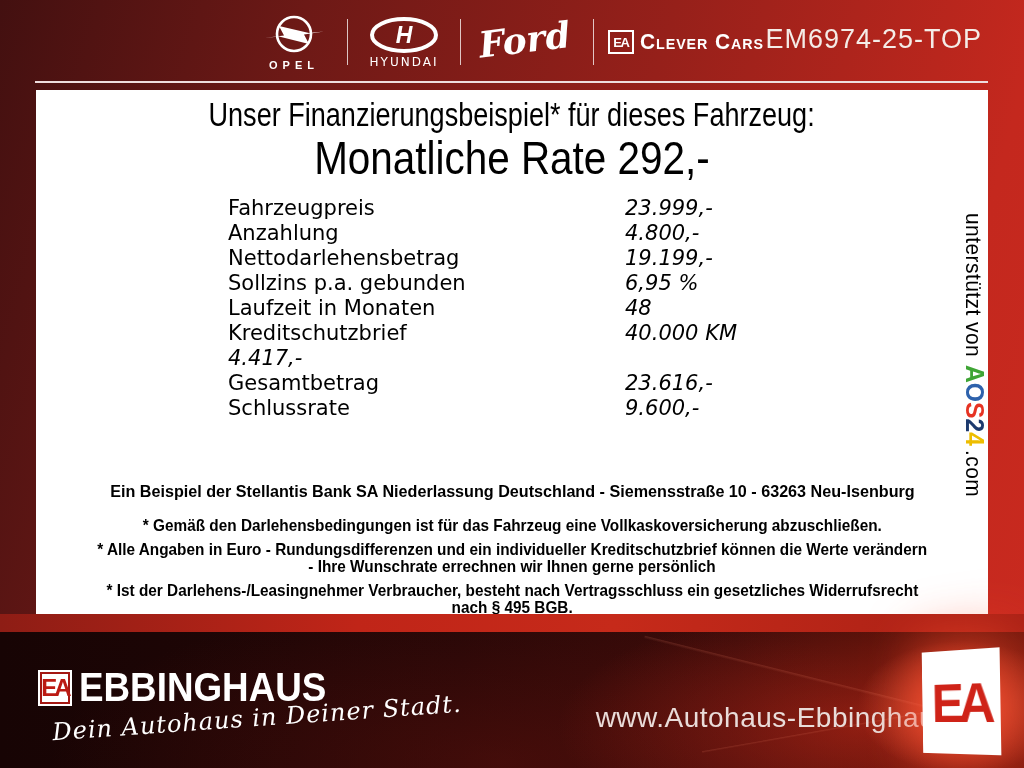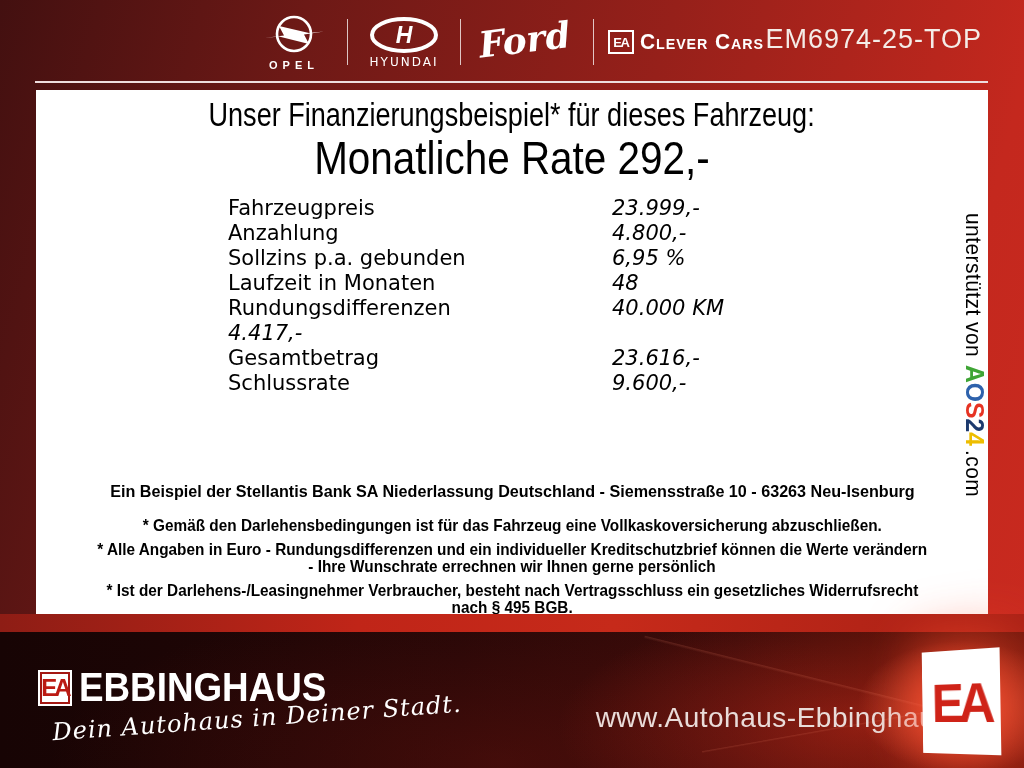--- a/index.html
+++ b/index.html
@@ -25,21 +25,21 @@
                 transform:scaleX(.95);transform-origin:left center;}
   .vehicle-code{position:absolute;right:42px;top:24px;color:#f4ece7;font-size:27px;letter-spacing:1px;}
 
   
   .panel{position:absolute;left:36px;top:90px;width:952px;height:633px;background:#fff;color:#000;}
   .f-title{position:absolute;left:0;top:6px;width:100%;text-align:center;font-size:33px;white-space:nowrap;}
   .f-title>span{display:inline-block;transform:scaleX(.82);}
   .f-sub{position:absolute;left:0;top:40px;width:100%;text-align:center;font-size:47px;white-space:nowrap;}
   .f-sub>span{display:inline-block;transform:scaleX(.86);}
   .f-table{position:absolute;left:192px;top:106px;font-family:"DejaVu Sans",sans-serif;font-size:21px;}
-  .f-row{display:flex;height:25px;line-height:25px;}
+  .f-row{display:flex;height:25px;line-height:25px;gap:13px;}
   .f-row .lab{width:384px;}
   .f-row .val{white-space:nowrap;font-style:italic;}
   .bank-note{position:absolute;left:0;top:392px;width:100%;text-align:center;font-weight:bold;font-size:17px;white-space:nowrap;}
   .bank-note>span{display:inline-block;transform:scaleX(.95);}
   .disc{position:absolute;left:0;top:427px;width:100%;text-align:center;font-weight:bold;font-size:16.5px;}
   .disc .dline{line-height:17px;white-space:nowrap;}
   .disc .dline>span{display:inline-block;transform:scaleX(.93);}
   .disc .pgap{margin-top:7px;}
 
   
@@ -137,29 +137,33 @@
     <div class="f-table">
       <div class="f-row">
         <span class="lab">Fahrzeugpreis</span>
         <span class="val">23.999,-</span>
       </div>
       <div class="f-row">
         <span class="lab">Anzahlung</span>
         <span class="val">4.800,-</span>
       </div>
       <div class="f-row">
+        <span class="lab">Nettodarlehensbetrag</span>
+        <span class="val">19.199,-</span>
+      </div>
+      <div class="f-row">
         <span class="lab">Sollzins p.a. gebunden</span>
         <span class="val">6,95 %</span>
       </div>
       <div class="f-row">
         <span class="lab">Laufzeit in Monaten</span>
         <span class="val">48</span>
       </div>
       <div class="f-row">
-        <span class="lab">Rundungsdifferenzen</span>
+        <span class="lab">Kreditschutzbrief</span>
         <span class="val">40.000 KM</span>
       </div>
       <div class="f-row">
         <span class="val">4.417,-</span>
       </div>
       <div class="f-row">
         <span class="lab">Gesamtbetrag</span>
         <span class="val">23.616,-</span>
       </div>
       <div class="f-row">

